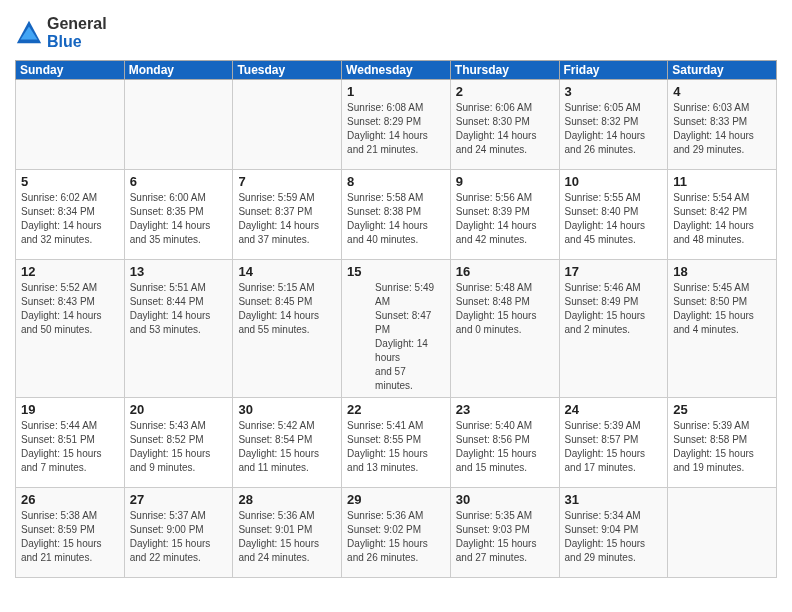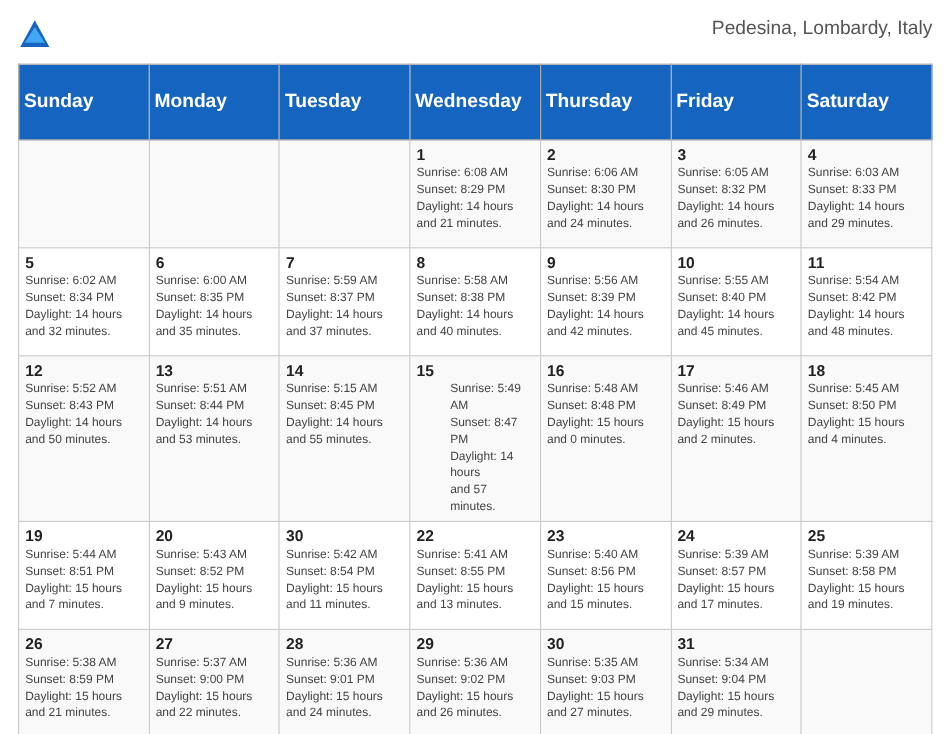--- a/index.html
+++ b/index.html
@@ -53,23 +53,23 @@
       color: #555;
     }
     table {
       width: 100%;
       border-collapse: collapse;
       table-layout: fixed;
     }
     thead tr th {
       background-color: #1565c0;
       color: white;
-      font-size: 16px;
-      font-weight: bold;
-      padding: 22px 4px;
+      font-size: 12px;
+      font-weight: bold;
+      padding: 2px 4px;
       text-align: left;
       border: 1px solid #aaa;
     }
     tbody tr td {
       border: 1px solid #ccc;
       vertical-align: top;
       padding: 4px 5px;
       font-size: 10.5px;
       color: #333;
       height: 90px;
@@ -96,23 +96,26 @@
   </style>
 </head>
 <body>
 
 <div class="header">
   <div class="logo">
     <svg class="logo-icon" viewBox="0 0 30 30" xmlns="http://www.w3.org/2000/svg">
       <polygon points="15,2 28,26 2,26" fill="#1565c0"></polygon>
       <polygon points="15,8 24,22 6,22" fill="#42a5f5"></polygon>
     </svg>
+    <div class="logo-text">
+      <span class="logo-general">General</span>
+      <span class="logo-blue">Blue</span>
+    </div>
   </div>
   <div class="title-block">
-    <div class="location">Pedesina, Lombardy, Italy</div>
   </div>
 </div>
 
 <table>
   <thead>
     <tr id="header-row">
         <th>Sunday</th>
         <th>Monday</th>
         <th>Tuesday</th>
         <th>Wednesday</th>

